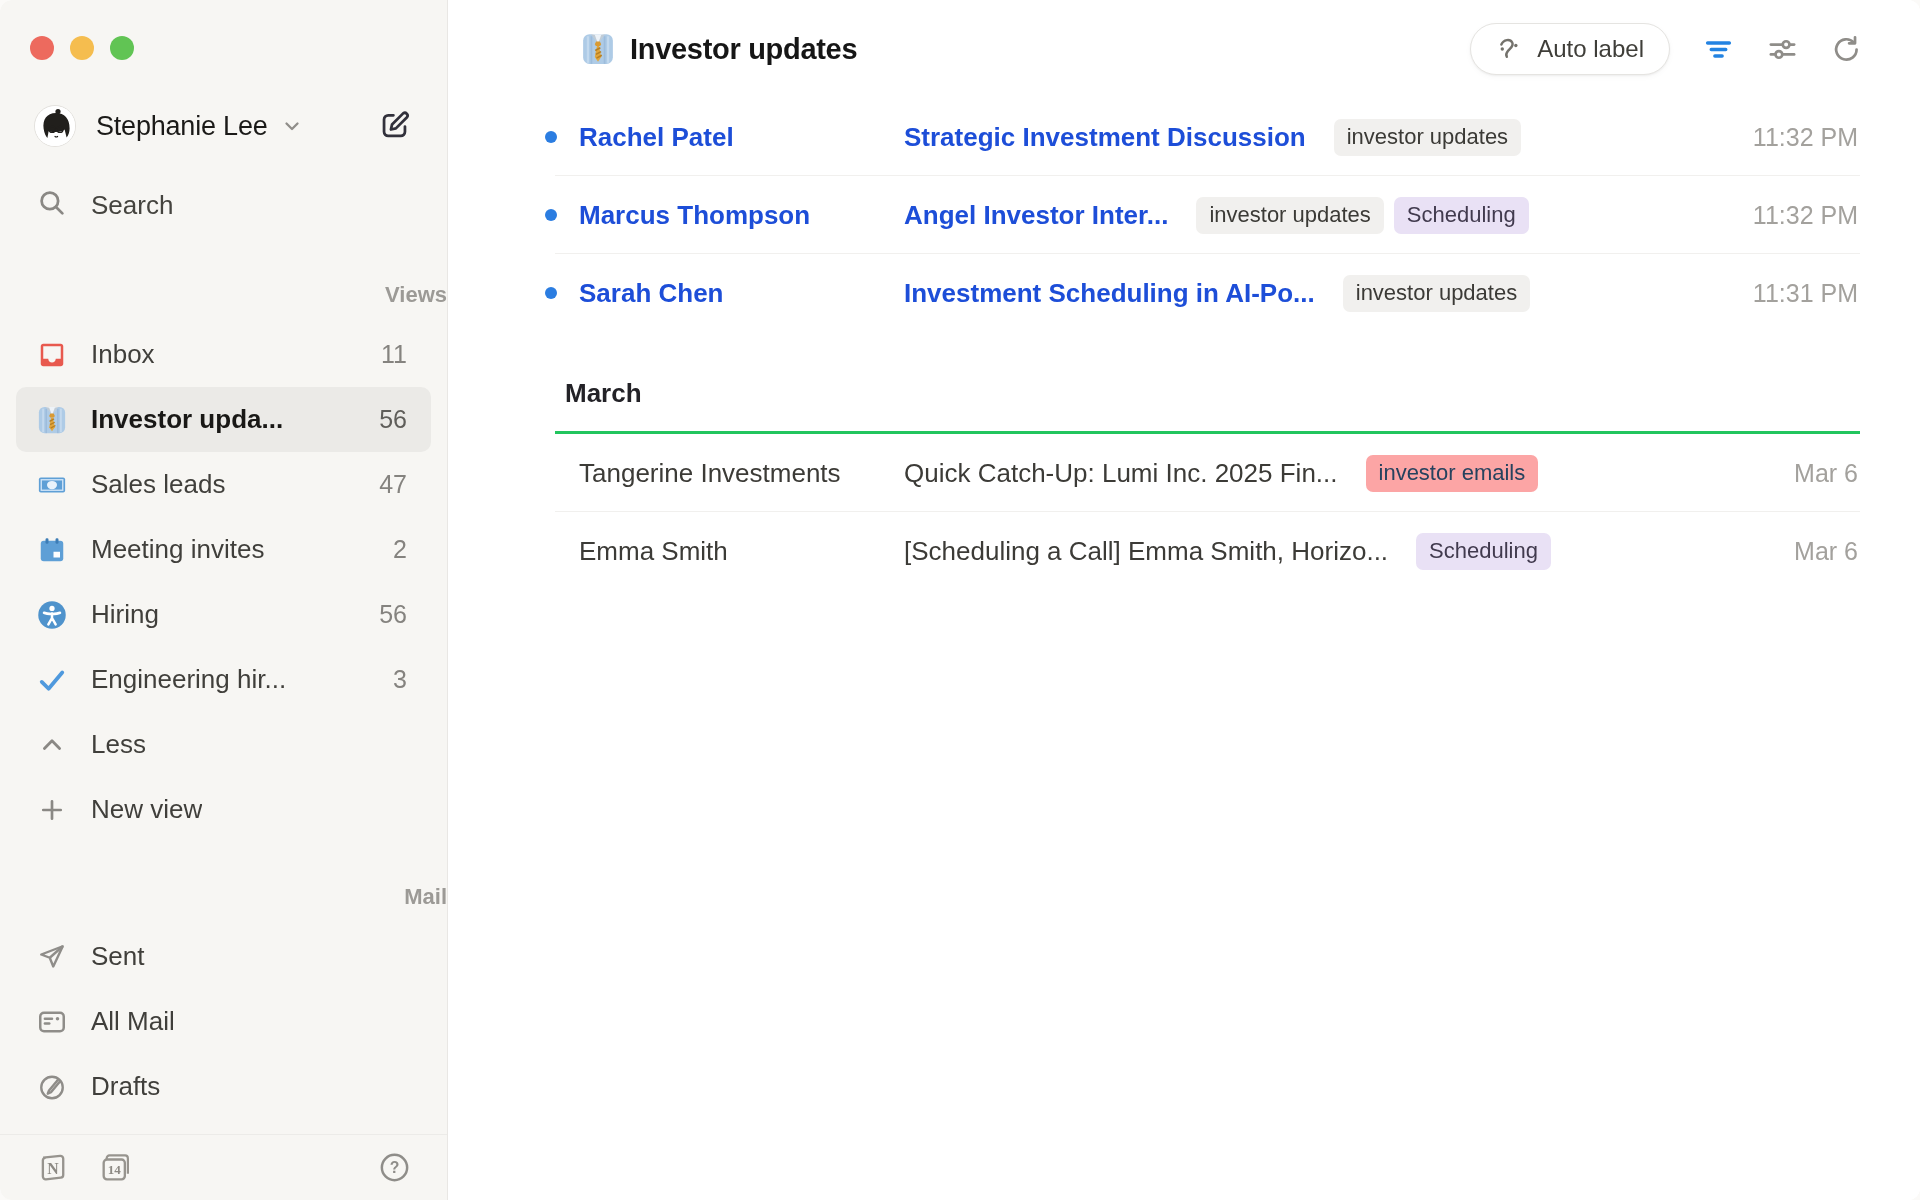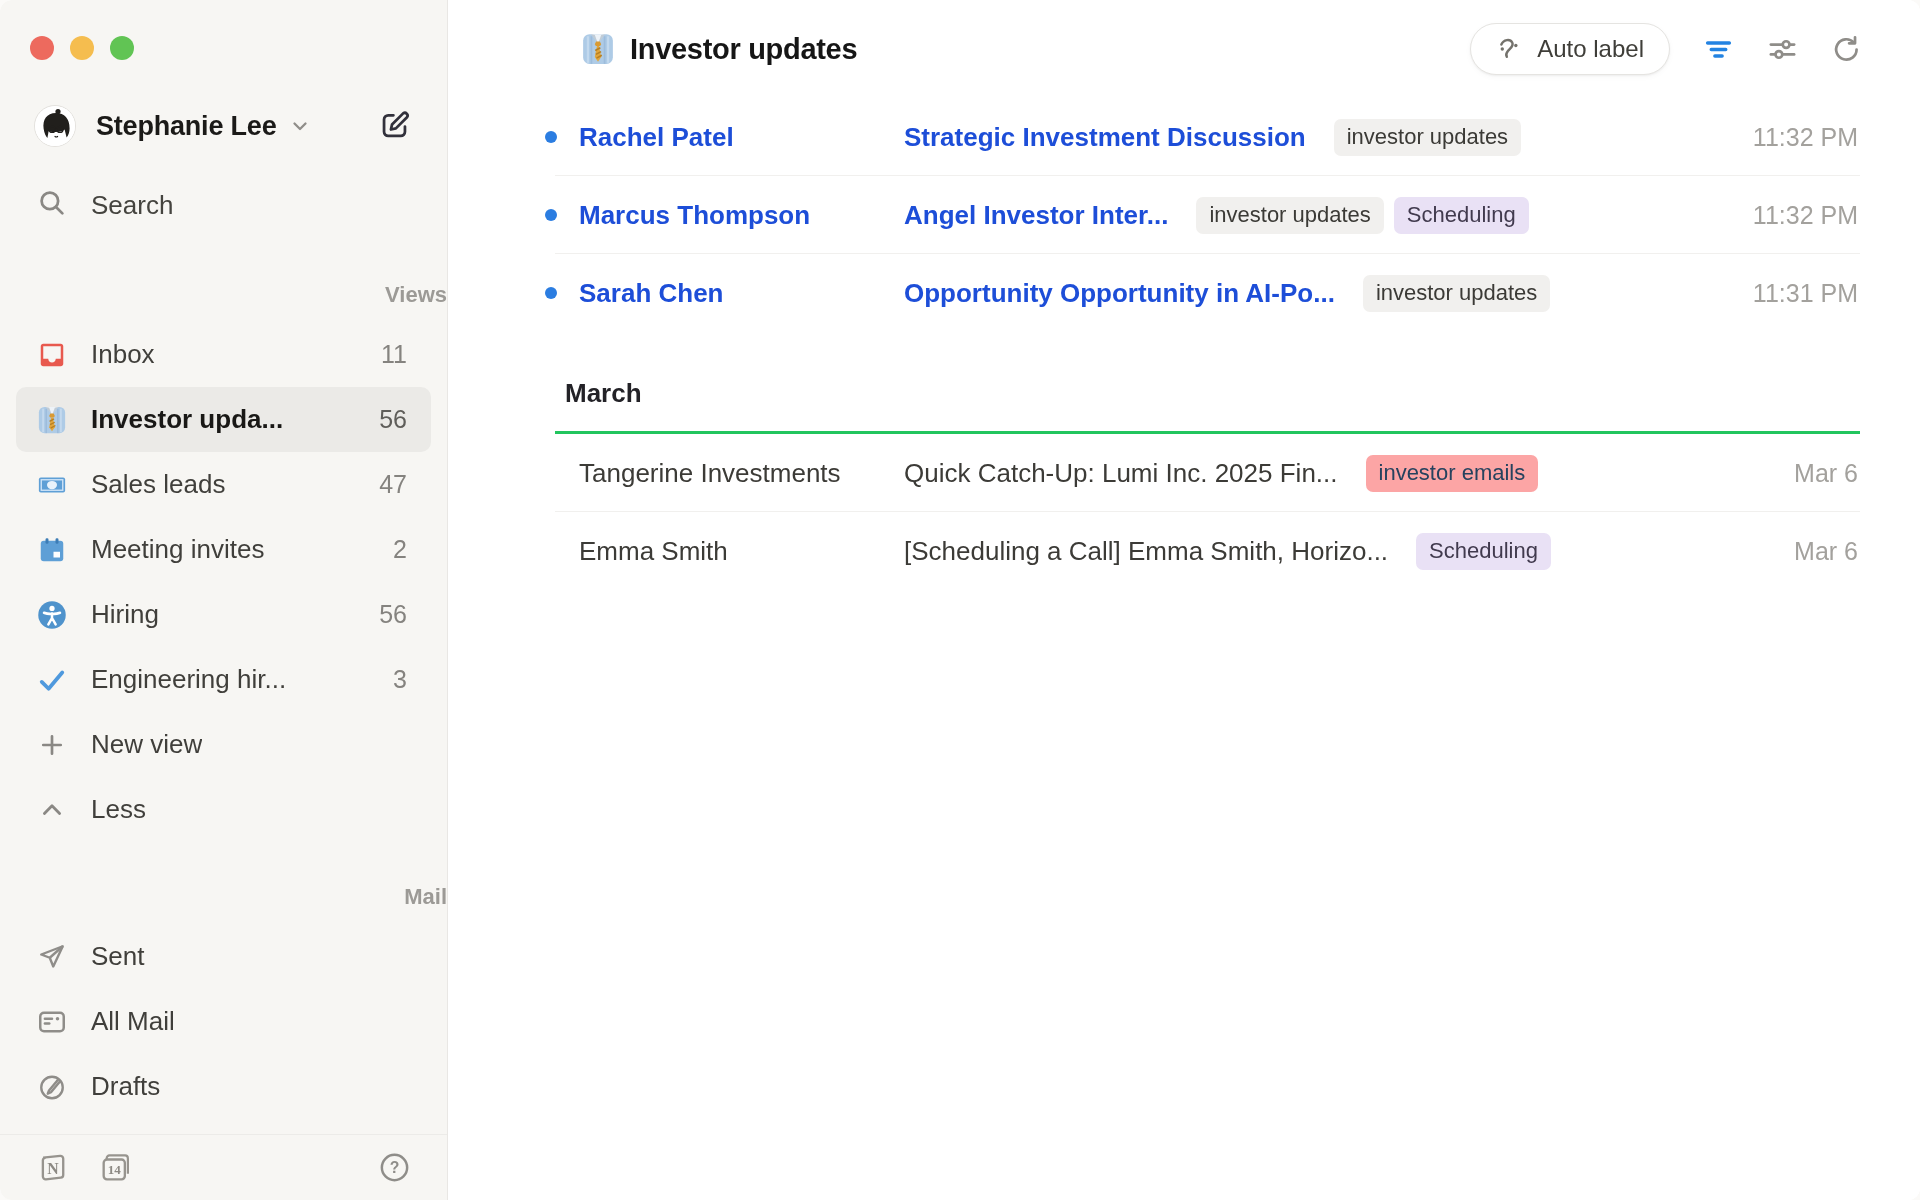--- a/index.html
+++ b/index.html
@@ -10,21 +10,21 @@
   
   .sidebar { width: 448px; min-width: 448px; background: #f7f6f3; border-right: 1px solid #e9e7e4; display: flex; flex-direction: column; position: relative; }
   .traffic { position: absolute; top: 36px; left: 30px; display: flex; gap: 16px; }
   .tl { width: 24px; height: 24px; border-radius: 50%; border: none; }
   .tl.red { background: #ed6a5e; }
   .tl.yellow { background: #f5bd4f; }
   .tl.green { background: #61c454; }
 
   .profile-row { margin: 104px 36px 0 34px; height: 44px; display: flex; align-items: center; }
   .avatar { width: 42px; height: 42px; border-radius: 50%; background: #ffffff; border: 1px solid #e3e1dd; overflow: hidden; flex: none; }
-  .profile-name { margin-left: 20px; font-size: 27px; font-weight: 700; color: #1b1a18; letter-spacing: -0.2px; }
+  .profile-name { margin-left: 20px; font-size: 27px; font-weight: 400; color: #1b1a18; letter-spacing: -0.2px; }
   .chev-down { margin-left: 12px; width: 24px; height: 24px; }
   .compose-btn { margin-left: auto; width: 34px; height: 34px; background: none; border: none; cursor: pointer; padding: 0; }
 
   .search-row { margin: 34px 16px 0 16px; height: 46px; display: flex; align-items: center; padding: 0 24px 0 21px; border-radius: 10px; }
   .search-row .ilabel { color: #45443f; }
 
   .sec-label { margin: 54px 0 14px 37px; font-size: 22px; font-weight: 700; color: #9c9a96; text-align: right; }
   .sec-label.mail { margin-top: 42px; }
 
   .items { padding: 0 16px; }
@@ -196,33 +196,33 @@
               <path d="M3.8 13.5 L9.3 19 L20.2 6" fill="none" stroke="#4f99dd" stroke-width="3" stroke-linecap="round" stroke-linejoin="round"></path>
             </svg>
         </span>
         <span class="ilabel">Engineering hir...</span>
         <span class="count">3</span>
       </div>
 
       <div class="item">
         <span class="sicon">
           <svg viewBox="0 0 24 24" width="28" height="28">
+              <path d="M5.5 15 L12 8.4 L18.5 15" fill="none" stroke="#8a8884" stroke-width="2.4" stroke-linecap="round" stroke-linejoin="round"></path>
+            </svg>
+        </span>
+        <span class="ilabel">Less</span>
+      </div>
+
+      <div class="item">
+        <span class="sicon">
+          <svg viewBox="0 0 24 24" width="28" height="28">
               <path d="M12 4.5 v15 M4.5 12 h15" stroke="#8a8884" stroke-width="2.3" stroke-linecap="round"></path>
             </svg>
         </span>
         <span class="ilabel">New view</span>
-      </div>
-
-      <div class="item">
-        <span class="sicon">
-          <svg viewBox="0 0 24 24" width="28" height="28">
-              <path d="M5.5 15 L12 8.4 L18.5 15" fill="none" stroke="#8a8884" stroke-width="2.4" stroke-linecap="round" stroke-linejoin="round"></path>
-            </svg>
-        </span>
-        <span class="ilabel">Less</span>
       </div>
 
     </div>
 
     <div class="sec-label mail">Mail</div>
 
     <div class="items">
 
       <div class="item">
         <span class="sicon">
@@ -375,21 +375,21 @@
           <span class="tag tag-purple">Scheduling</span>
         </span>
         <span class="time">11:32 PM</span>
       </div>
 
       <div class="row unread">
         <span class="dotcol">
             <span class="dot"></span>
           </span>
         <span class="sender">Sarah Chen</span>
-        <span class="subject">Opportunity Opportunity in AI-Po...</span>
+        <span class="subject">Investment Scheduling in AI-Po...</span>
         <span class="tags">
           <span class="tag tag-gray">investor updates</span>
         </span>
         <span class="time">11:31 PM</span>
       </div>
 
     </div>
 
     <div class="group">
       <div class="month-title">March</div>

